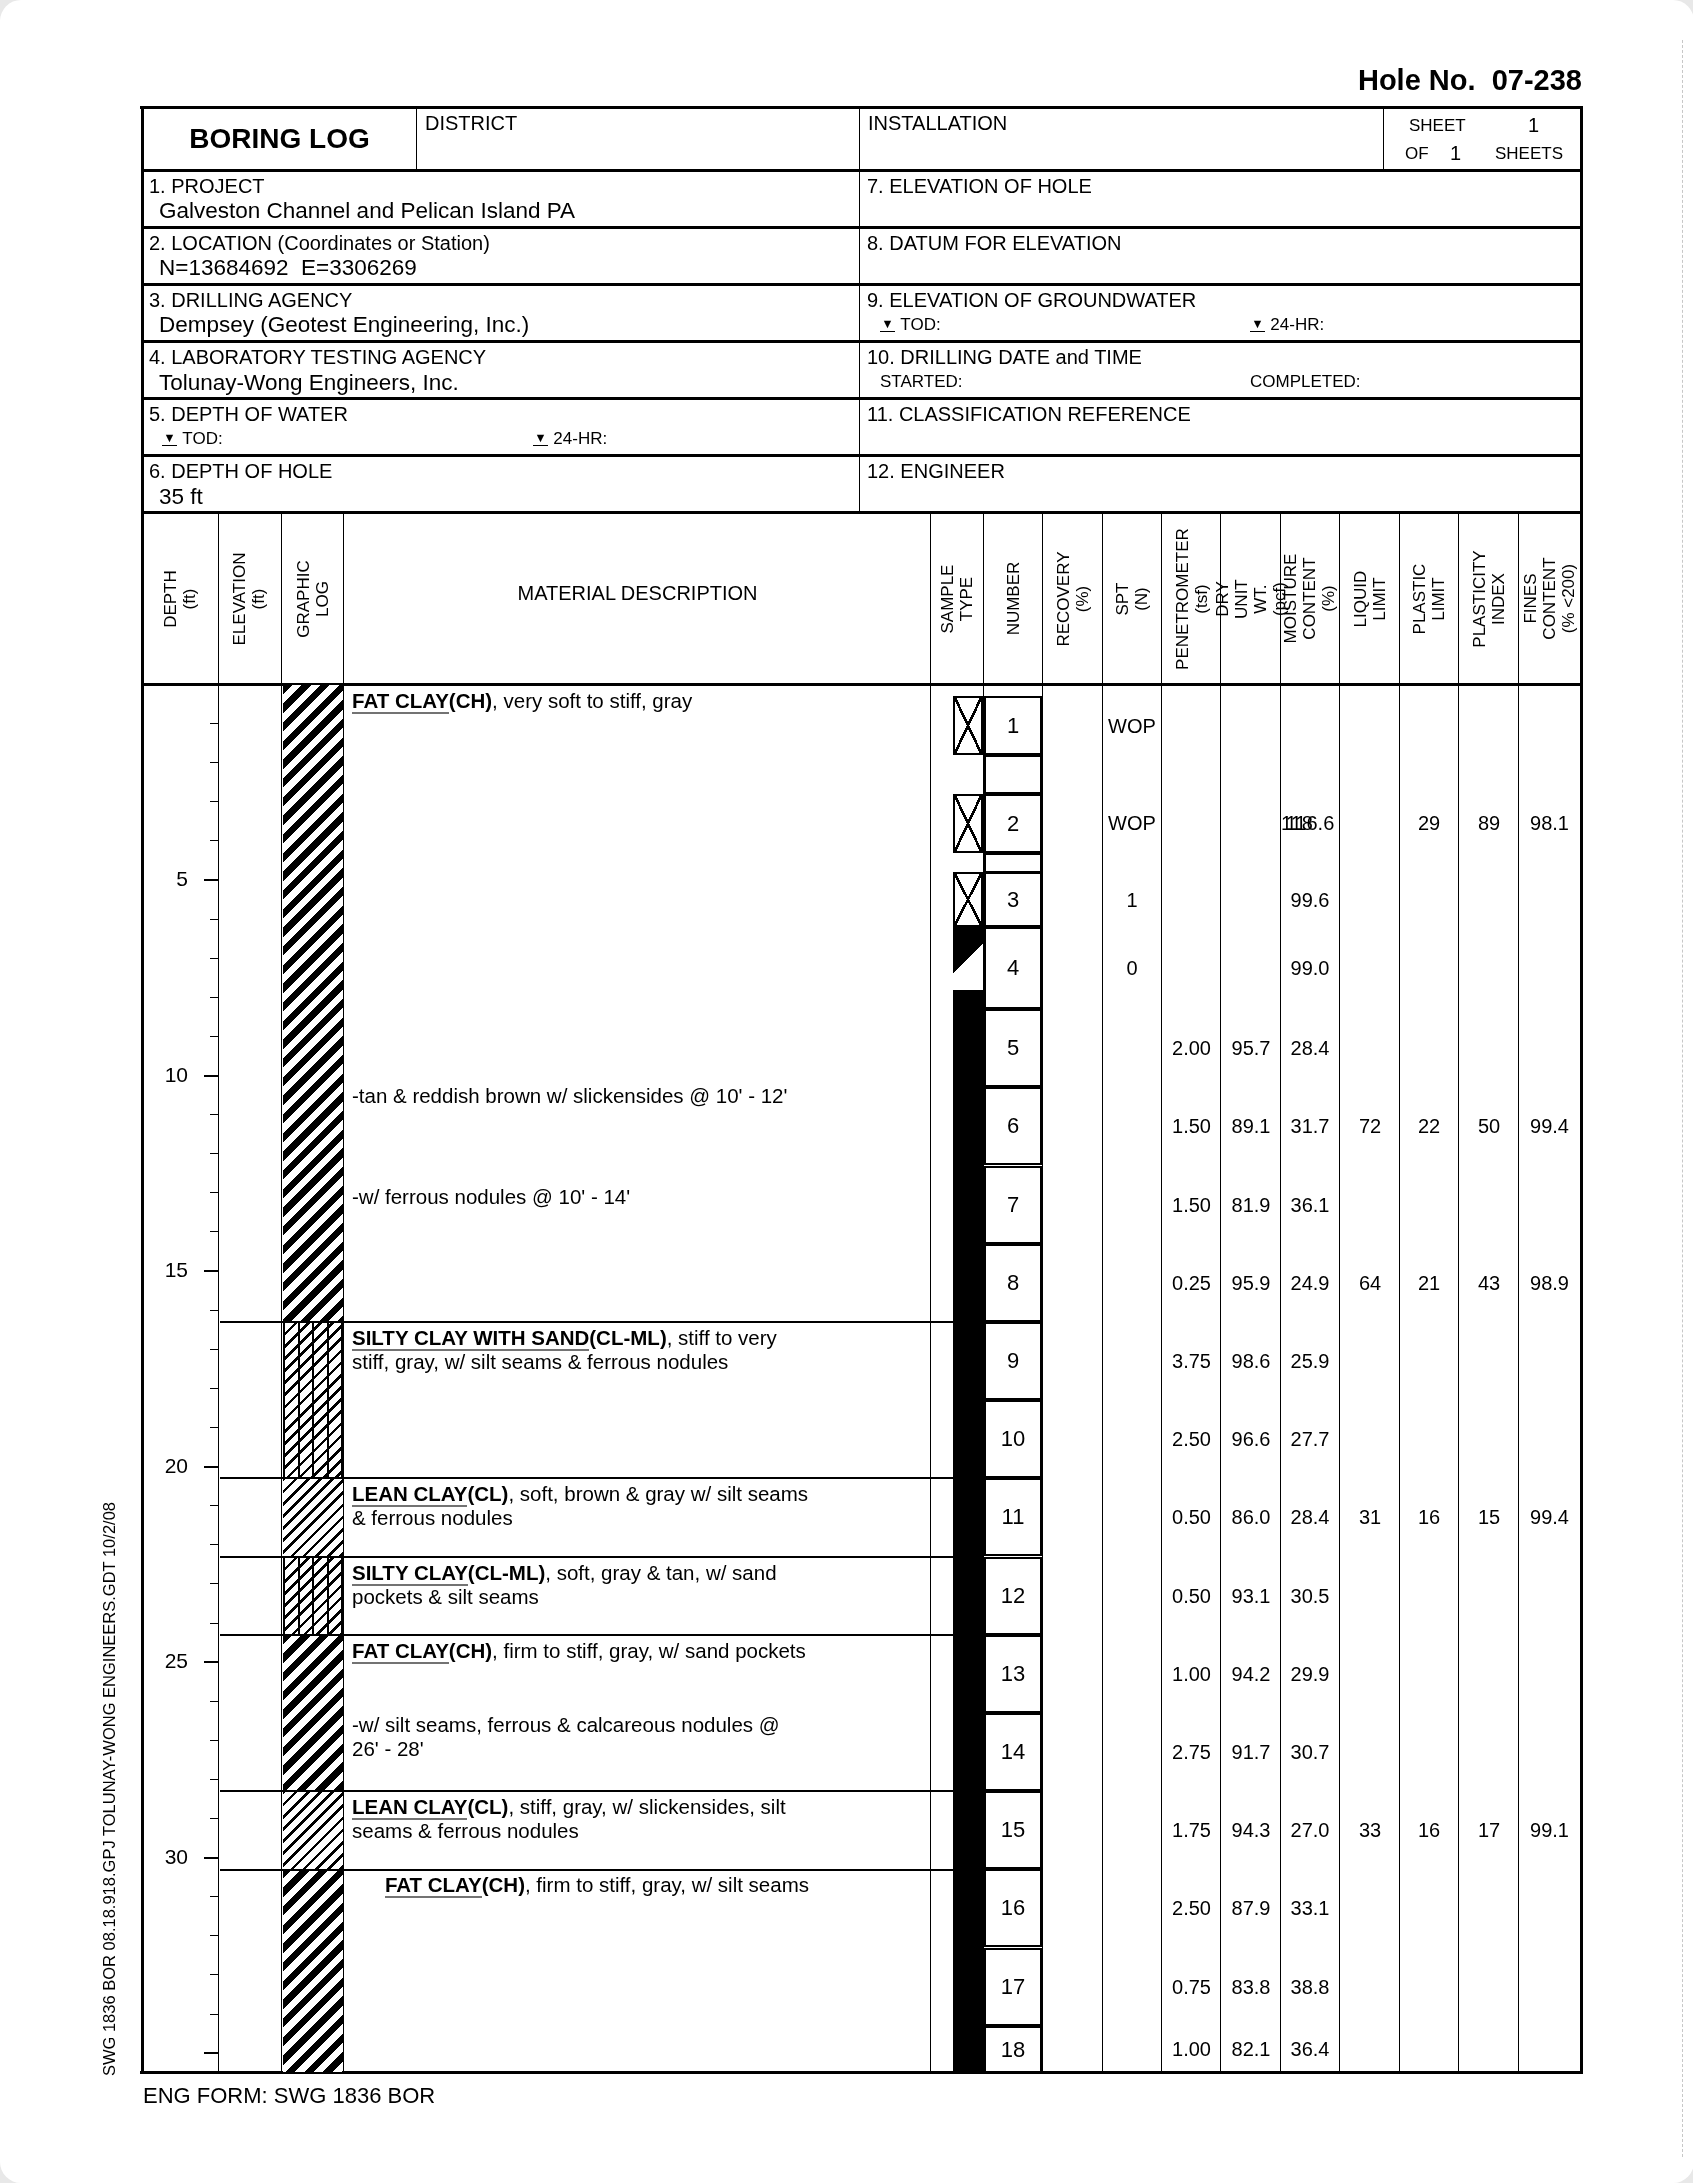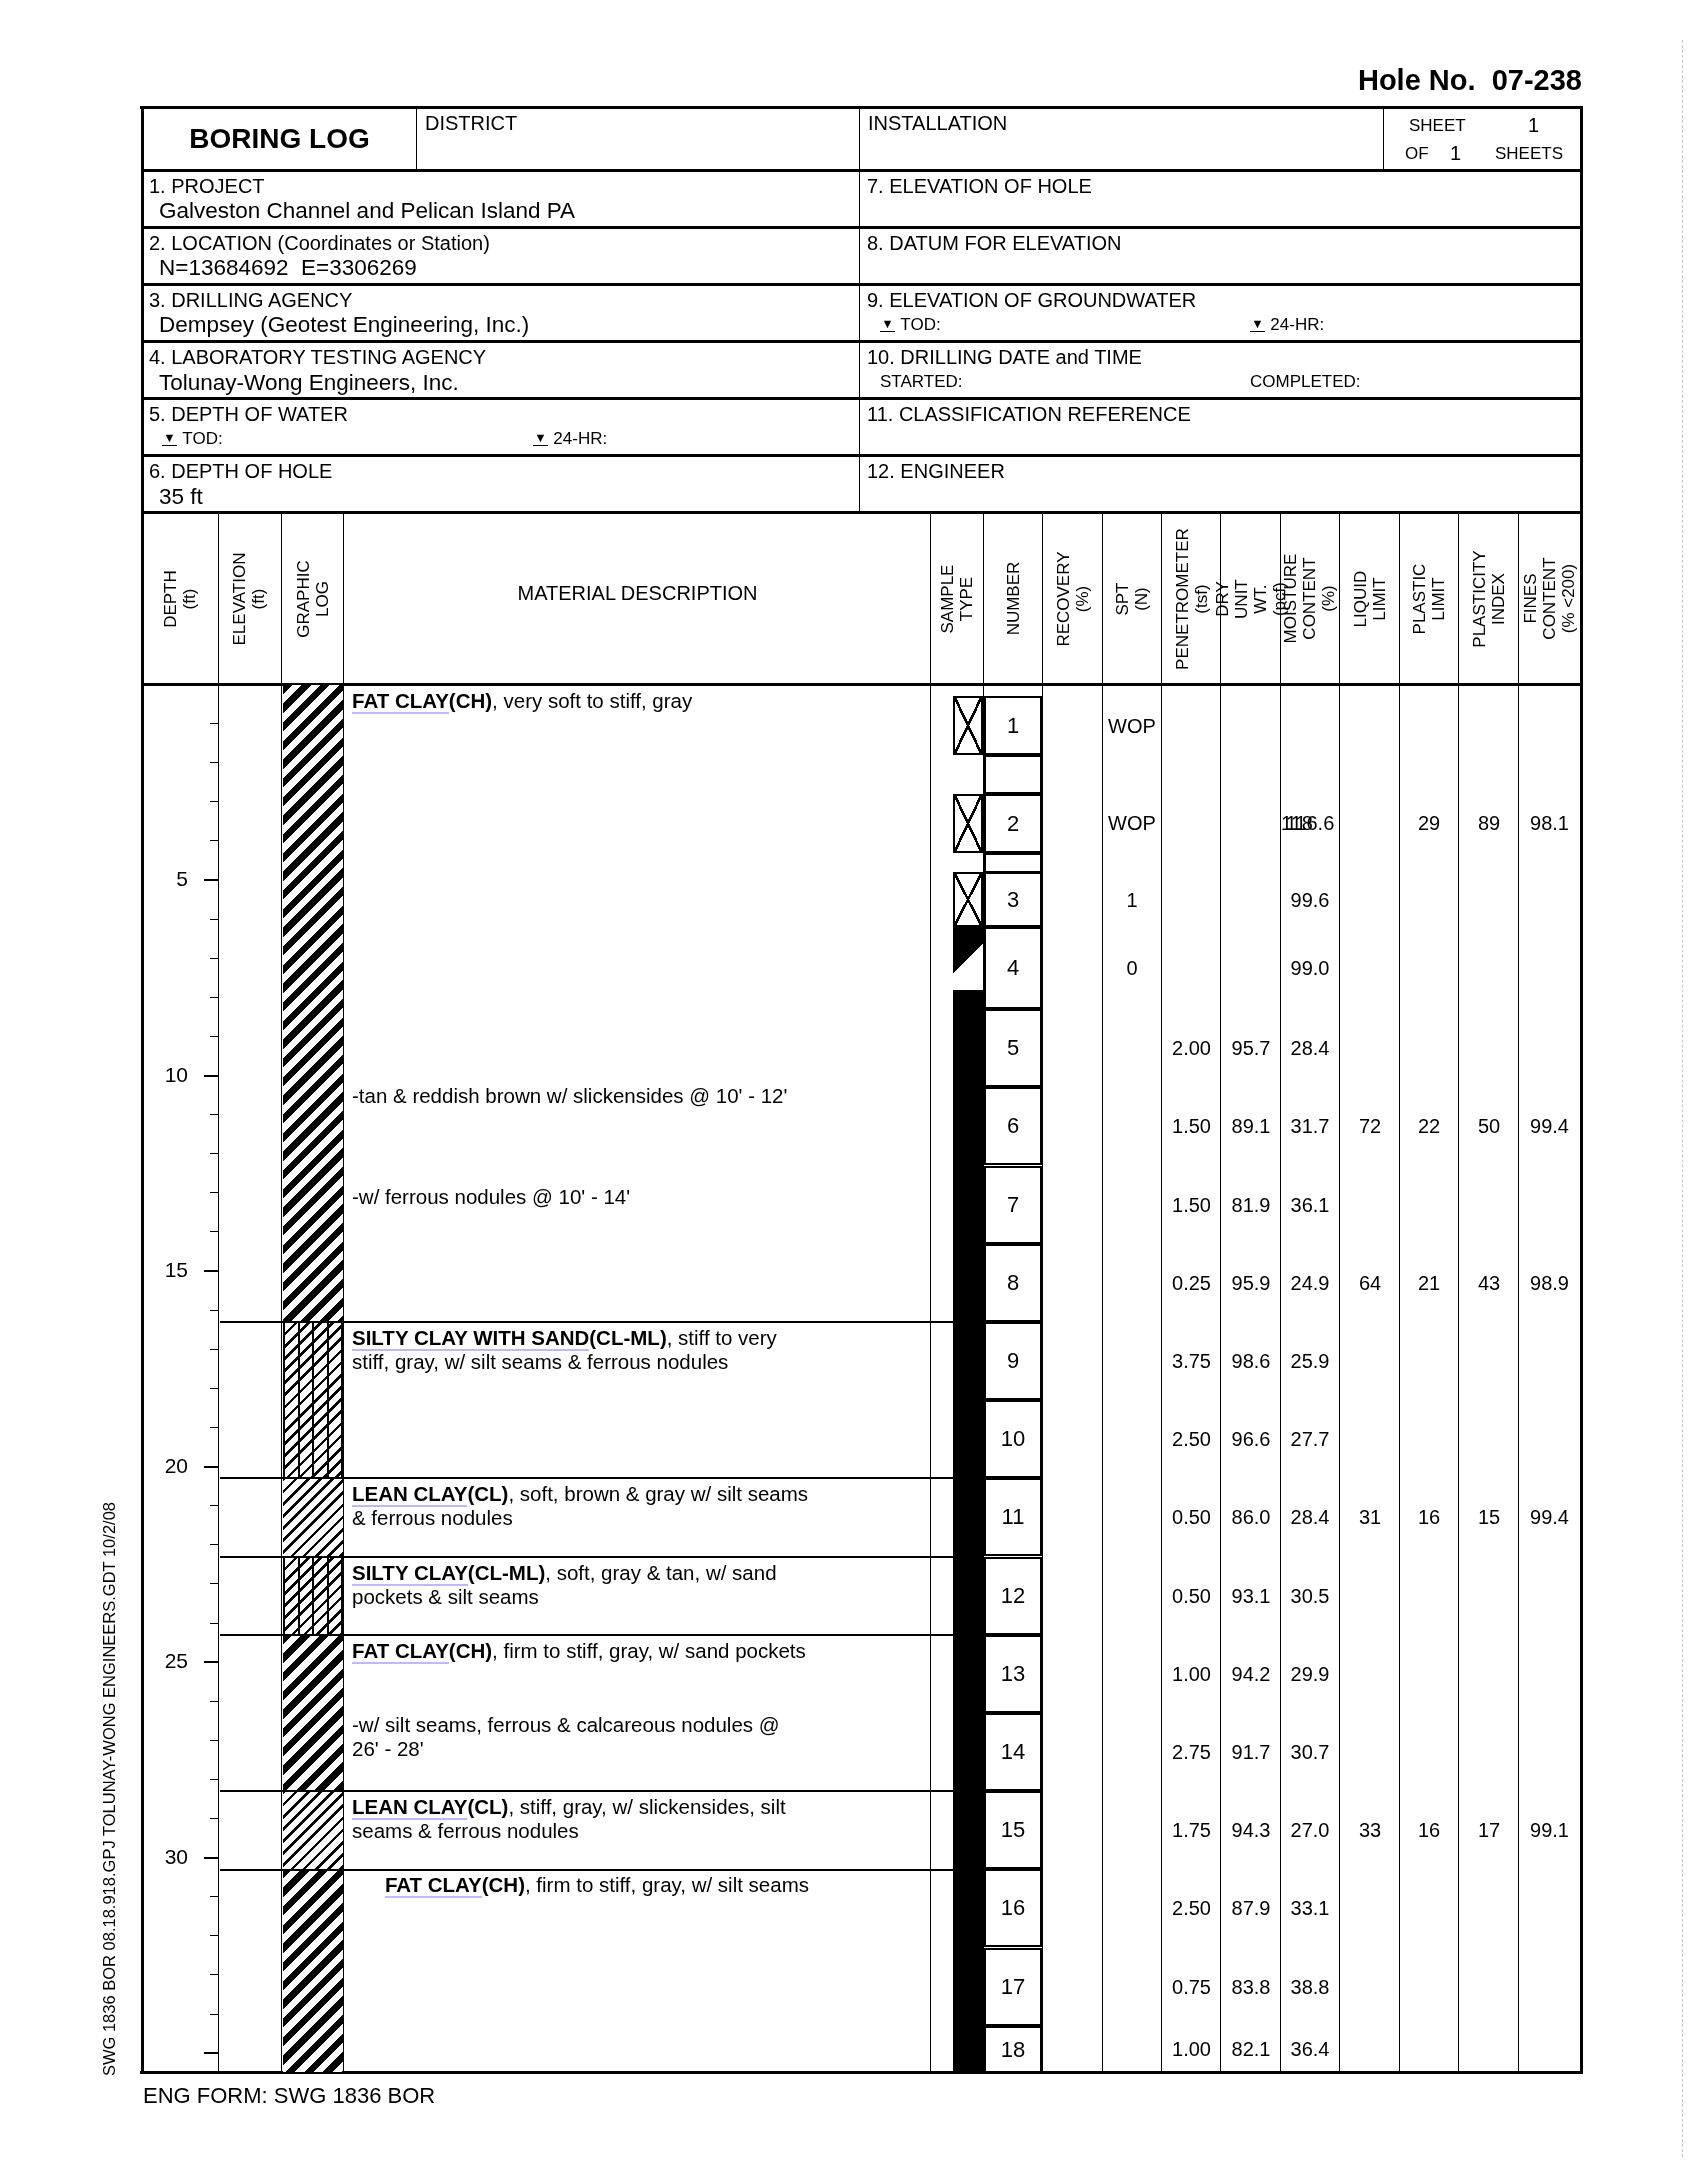--- a/index.html
+++ b/index.html
@@ -1,38 +1,38 @@
 <!DOCTYPE html>
 <html style="font-size:10.6px"><head>
 <meta charset="utf-8">
 <style>
   html,body{margin:0;padding:0;background:#e8e8e8;}
   .page{
     position:relative;width:1694px;height:2183px;background:#fff;
-    font-family:"Liberation Sans",sans-serif;color:#000;overflow:hidden;
+    font-family:"Liberation Sans",sans-serif;color:#000;overflow:hidden;border-radius:21px;
   }
   .abs{position:absolute;}
   .lbl{font-size:20px;}
   .val{font-size:22.5px;white-space:pre;}
   .wsym{display:inline-block;font-size:12.6px;line-height:.9;border-bottom:1.3px solid #000;padding:0 1.3px 0.7px 1.3px;vertical-align:middle;margin-right:5.3px;}
   .sublbl{font-size:17px;}
   .vhdr{position:absolute;display:flex;align-items:center;justify-content:center;}
   .vhdr-inner{transform:rotate(-90deg);white-space:pre-line;text-align:center;font-size:17px;line-height:1.12;}
   .pat-ch{background:repeating-linear-gradient(135deg,#000 0 6.6px,#fff 6.6px 13.2px);}
   .pat-cl{background:repeating-linear-gradient(135deg,#000 0 2.6px,#fff 2.6px 8.6px);}
   .pat-clml{background:repeating-linear-gradient(90deg,#000 0 2px,transparent 2px 14.6px),repeating-linear-gradient(135deg,#000 0 2.6px,#fff 2.6px 8.6px);}
   .sym-tube{border:2px solid #000;box-sizing:border-box;background:
     linear-gradient(to bottom right,transparent calc(50% - 1.3px),#000 calc(50% - 1.3px) calc(50% + 1.3px),transparent calc(50% + 1.3px)),
     linear-gradient(to bottom left,transparent calc(50% - 1.3px),#000 calc(50% - 1.3px) calc(50% + 1.3px),transparent calc(50% + 1.3px)),#fff;}
   .sym-tri{background:linear-gradient(135deg,#000 49.6%,#fff 50%);}
   .sym-bar{background:#000;}
   .num-cell{border:2px solid #000;box-sizing:border-box;background:#fff;display:flex;align-items:center;justify-content:center;font-size:22px;}
   .cellval{font-size:20px;text-align:center;line-height:26.5px;height:26.5px;}
   .desc{font-size:20.5px;line-height:1.16;}
-  .soil-name{font-weight:bold;border-bottom:2px solid #c4b5fd;}
+  .soil-name{font-weight:bold;border-bottom:2px solid #737373;}
   .soil-usc{font-weight:bold;}
   .ticklbl{font-size:21px;text-align:right;}
   .artifact{position:absolute;border-left:1.3px dashed #9a9a9a;opacity:.55;}
 </style>
 </head>
 <body>
 
 <div class="page">
 
   <div class="abs" style="top:64px;right:112px;font-size:29px;font-weight:bold;">

